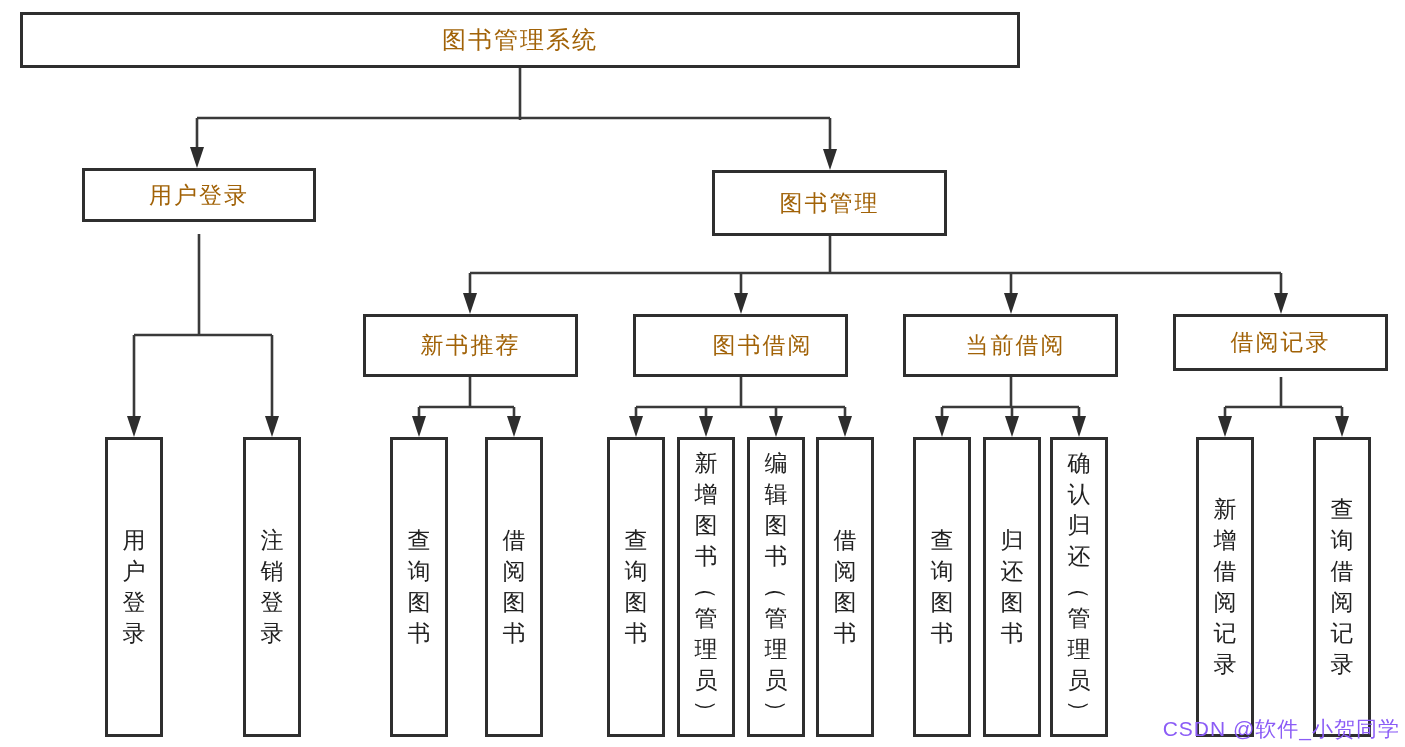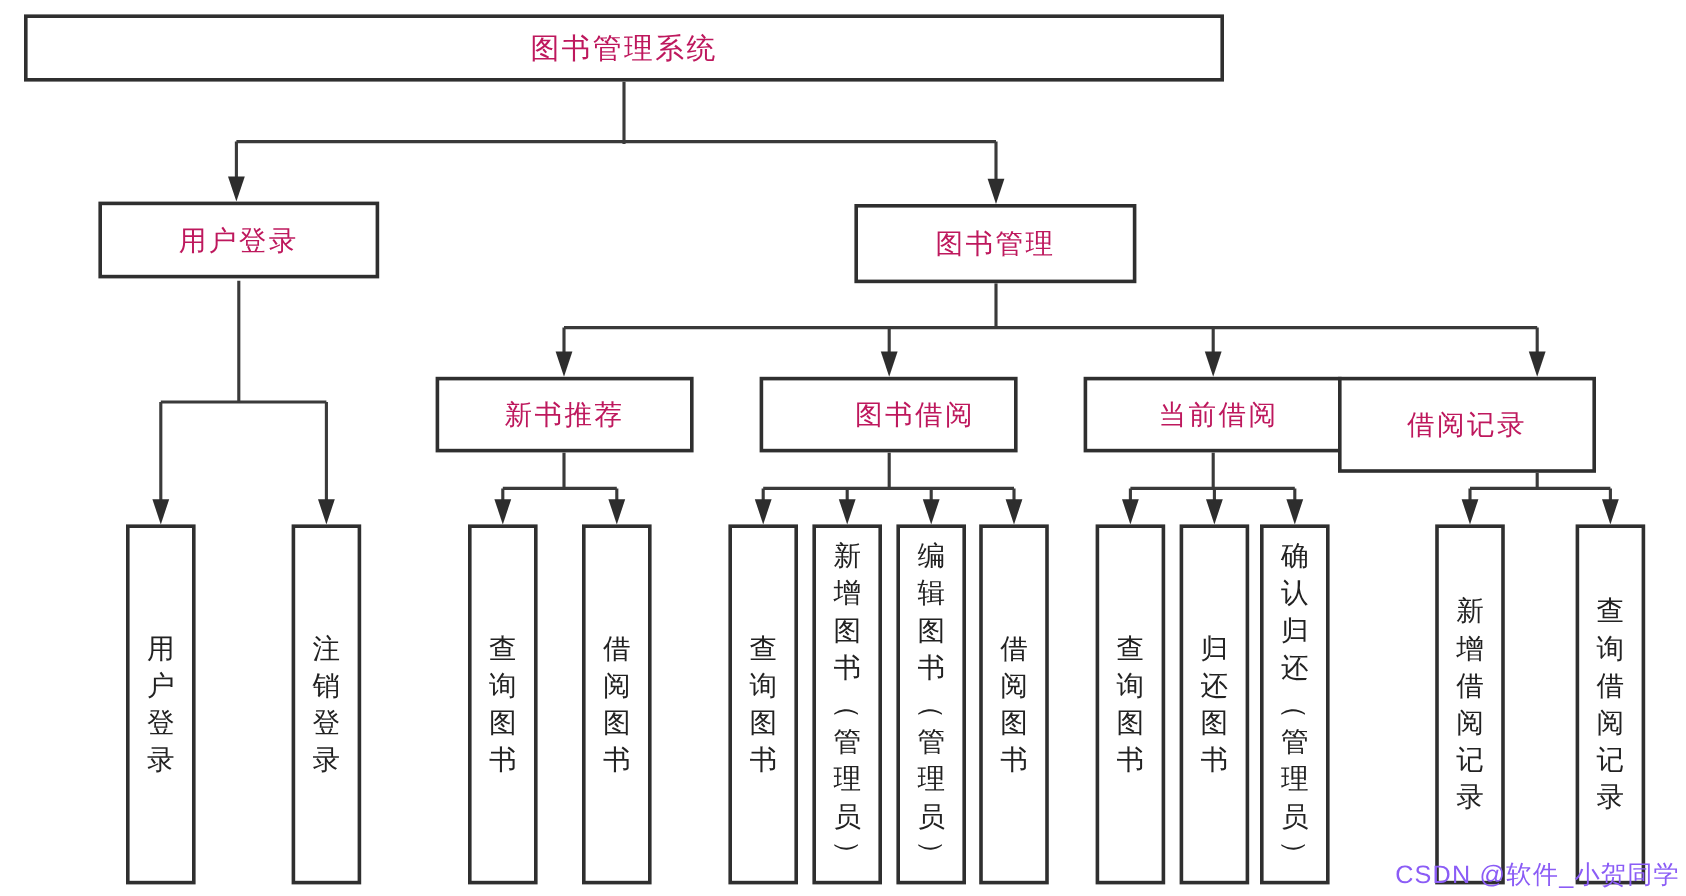--- a/index.html
+++ b/index.html
@@ -22,21 +22,21 @@
     height: 747px;
   }
   .box {
     position: absolute;
     box-sizing: border-box;
     background: #ffffff;
     border: 3px solid #2f2f2f;
     display: flex;
     align-items: center;
     justify-content: center;
-    color: #be185d;
+    color: #a16207;
     letter-spacing: 2px;
     white-space: nowrap;
   }
   .box.root   { font-size: 24px; }
   .box.branch { font-size: 23px; }
   .vbox {
     position: absolute;
     box-sizing: border-box;
     top: 437px;
     width: 58px;
@@ -122,27 +122,27 @@
       <polygon points="935,416 949,416 942,437"></polygon>
       <polygon points="1005,416 1019,416 1012,437"></polygon>
       <polygon points="1072,416 1086,416 1079,437"></polygon>
       <polygon points="1218,416 1232,416 1225,437"></polygon>
       <polygon points="1335,416 1349,416 1342,437"></polygon>
     </g>
   </svg>
 
   <div class="box root" style="left:20px; top:12px; width:1000px; height:56px;">图书管理系统</div>
 
-  <div class="box branch" style="left:82px; top:168px; width:234px; height:64px;font-family:Liberation Serif, serif;">用户登录</div>
+  <div class="box branch" style="left:82px; top:168px; width:234px; height:54px;font-family:Liberation Serif, serif;">用户登录</div>
   <div class="box branch" style="left:363px; top:314px; width:215px; height:63px;">新书推荐</div>
 
   <div class="box branch" style="left:712px; top:170px; width:235px; height:66px;">图书管理</div>
   <div class="box branch" style="left:633px; top:314px; width:215px; height:63px;padding-left:44px;">图书借阅</div>
   <div class="box branch" style="left:903px; top:314px; width:215px; height:63px;padding-left:10px;">当前借阅</div>
-  <div class="box branch" style="left:1115px; top:314px; width:215px; height:80px;">借阅记录</div>
+  <div class="box branch" style="left:1173px; top:314px; width:215px; height:57px;">借阅记录</div>
 
   <div class="vbox" style="left:105px;">
       <span>用</span>
       <span>户</span>
       <span>登</span>
       <span>录</span>
     </div>
   <div class="vbox" style="left:243px;">
       <span>注</span>
       <span>销</span>

